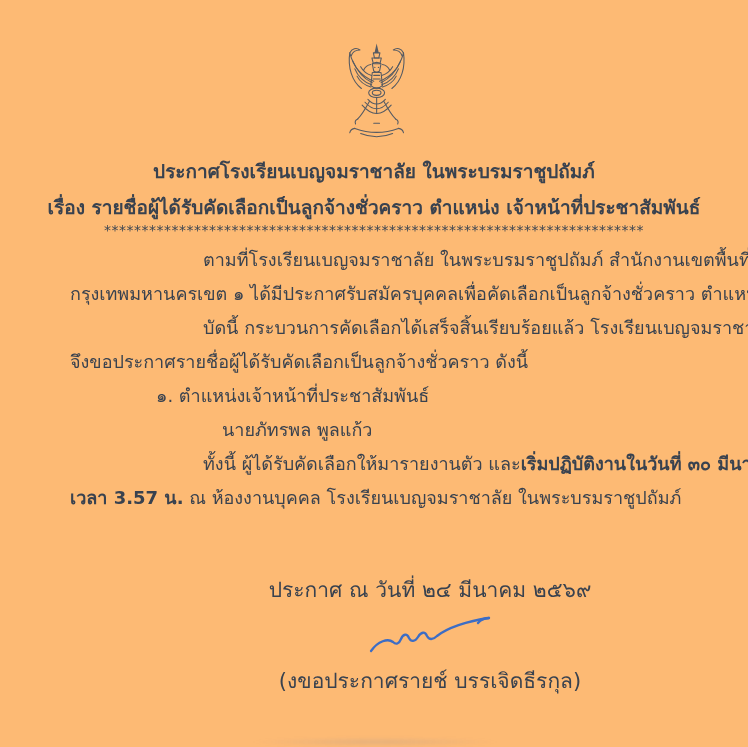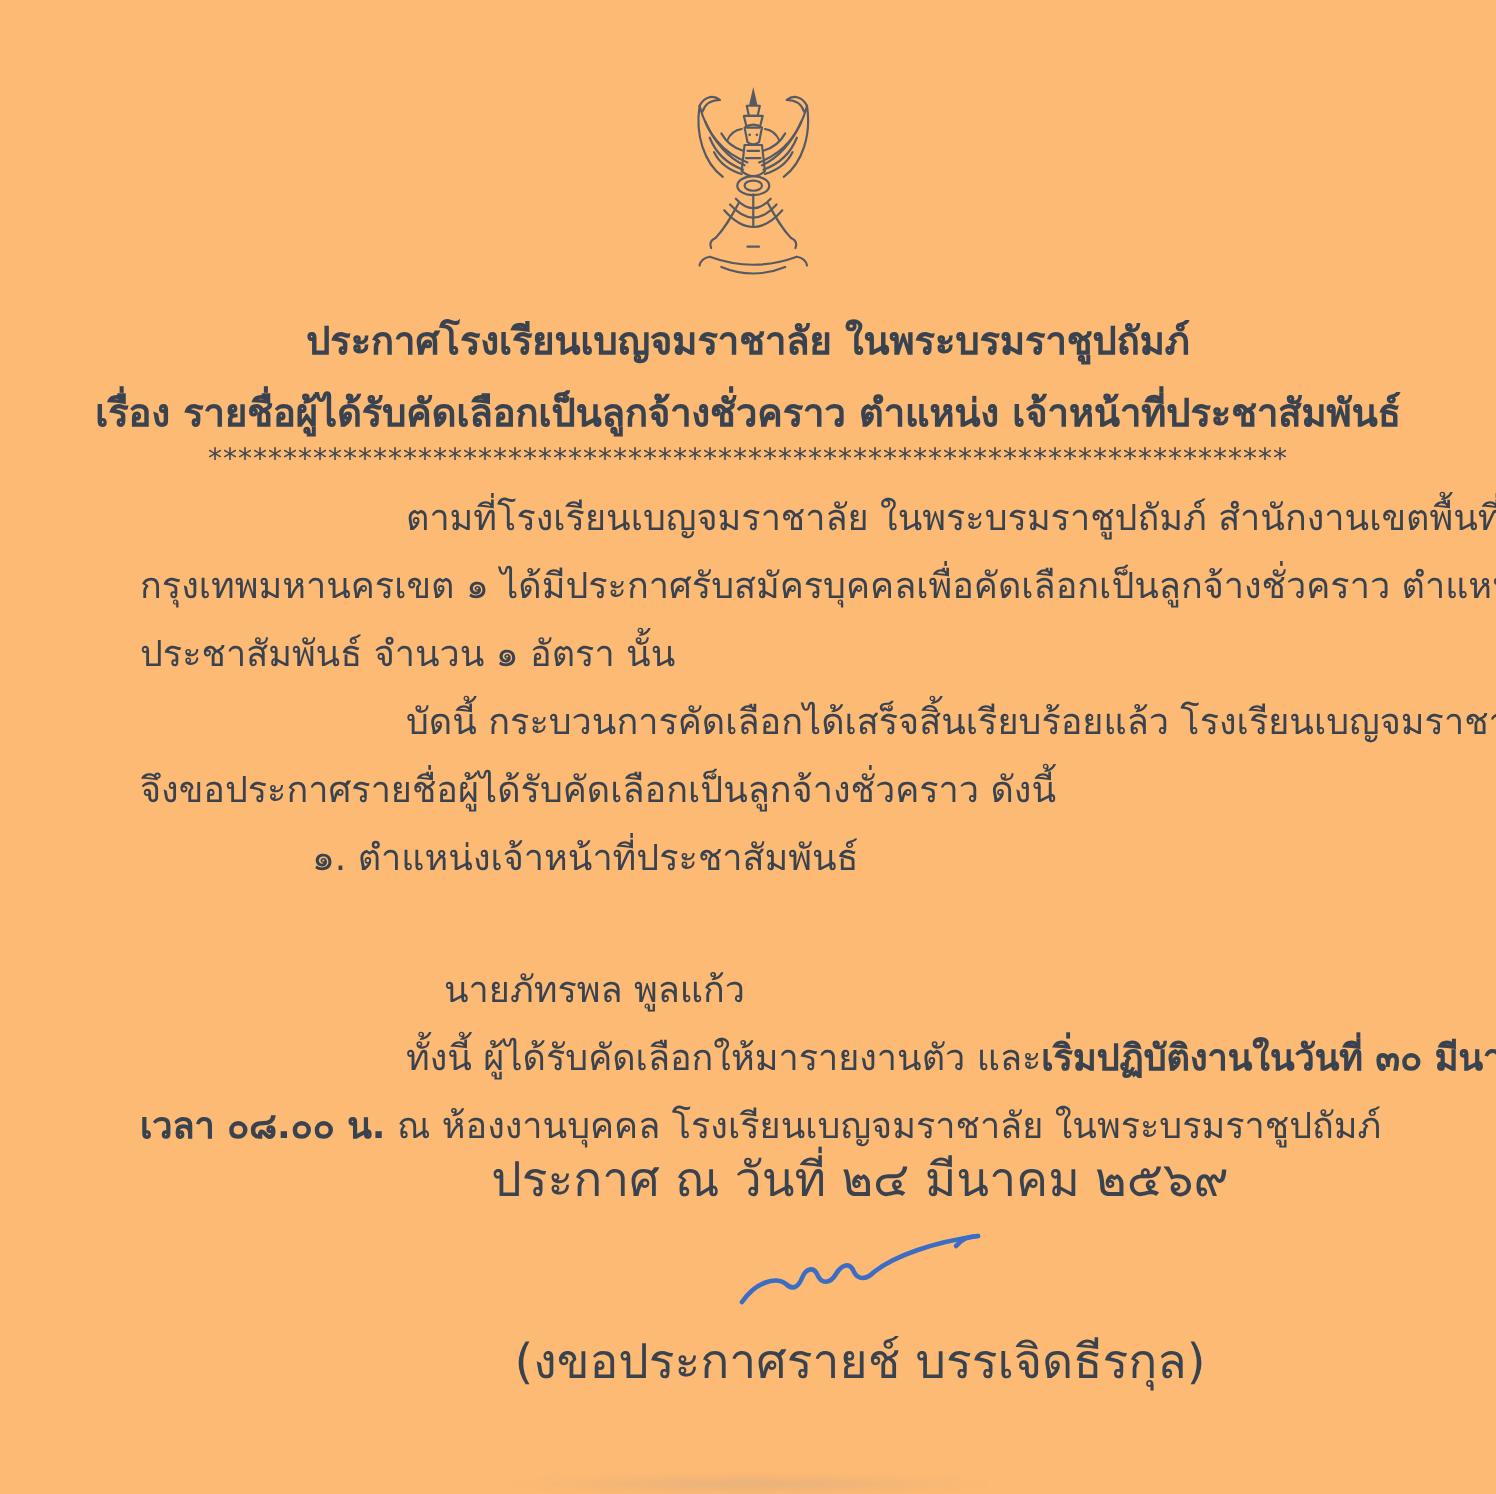--- a/index.html
+++ b/index.html
@@ -44,29 +44,29 @@
     position: absolute;
     top: 243px;
     left: 70px;
     right: 66px;
     font-size: 18px;
     line-height: 34px;
   }
   .line { white-space: nowrap; }
   .line.indent  { padding-left: 133px; }
   .line.hd      { padding-left: 86px; font-weight: normal; }
-  .line.person  { padding-left: 152px; margin-top: 32px; }
+  .line.person  { padding-left: 152px; }
   .bold { font-weight: bold; }
   .closing {
     position: absolute;
     top: 577px;
     left: 190px;
     width: 480px;
     text-align: center;
-    font-size: 24px;
+    font-size: 21px;
   }
   .closing .date { line-height: 26px; }
   .sig-wrap { height: 62px; padding-top: 8px; }
   .closing .signer-name  { line-height: 28px; margin-top: 2px; }
   .closing .signer-title { line-height: 28px; white-space: nowrap; }
   .scan-smudge {
     position: absolute;
     bottom: 0;
     left: 250px;
     width: 250px;
@@ -137,27 +137,26 @@
   <div class="titles">
     <div>ประกาศโรงเรียนเบญจมราชาลัย  ในพระบรมราชูปถัมภ์</div>
     <div>เรื่อง รายชื่อผู้ได้รับคัดเลือกเป็นลูกจ้างชั่วคราว ตำแหน่ง เจ้าหน้าที่ประชาสัมพันธ์</div>
   </div>
 
   <div class="divider">************************************************************************</div>
 
   <div class="body-block">
     <div class="line indent">ตามที่โรงเรียนเบญจมราชาลัย ในพระบรมราชูปถัมภ์ สำนักงานเขตพื้นที่การศึกษามัธยมศึกษา</div>
     <div class="line">กรุงเทพมหานครเขต ๑ ได้มีประกาศรับสมัครบุคคลเพื่อคัดเลือกเป็นลูกจ้างชั่วคราว ตำแหน่ง เจ้าหน้าที่</div>
-    <div class="line">ประชาสัมพันธ์ จำนวน ๑ อัตรา นั้น</div>
     <div class="line indent">บัดนี้ กระบวนการคัดเลือกได้เสร็จสิ้นเรียบร้อยแล้ว โรงเรียนเบญจมราชาลัย ในพระบรมราชูปถัมภ์</div>
     <div class="line">จึงขอประกาศรายชื่อผู้ได้รับคัดเลือกเป็นลูกจ้างชั่วคราว ดังนี้</div>
     <div class="line hd">๑.  ตำแหน่งเจ้าหน้าที่ประชาสัมพันธ์</div>
     <div class="line person">นายภัทรพล พูลแก้ว</div>
     <div class="line indent"><span>ทั้งนี้ ผู้ได้รับคัดเลือกให้มารายงานตัว และ</span><span class="bold">เริ่มปฏิบัติงานในวันที่ ๓๐ มีนาคม ๒๕๖๙</span></div>
-    <div class="line"><span class="bold">เวลา ๐๘.๐๐ น.</span><span> ณ ห้องงานบุคคล โรงเรียนเบญจมราชาลัย ในพระบรมราชูปถัมภ์</span></div>
+    <div class="line"><span class="bold">เวลา 3.57 น.</span><span> ณ ห้องงานบุคคล โรงเรียนเบญจมราชาลัย ในพระบรมราชูปถัมภ์</span></div>
   </div>
 
   <div class="closing">
     <div class="date">ประกาศ ณ วันที่ ๒๔ มีนาคม ๒๕๖๙</div>
     <div class="sig-wrap">
       <svg width="130" height="50" viewBox="0 0 130 50" aria-hidden="true">
         <g stroke="#3c6dc5" fill="none" stroke-width="2.3" stroke-linecap="round" stroke-linejoin="round">
           <path d="M6,40 C13,30 23,27 28,31 C31,34 34,33 36,28 C38,23 42,22 44,27 C46,31 50,31 53,26 C56,21 60,20 62,25 C64,29 68,29 72,25 C82,17 102,10 124,7"></path>
           <path d="M124,7 q-7,0 -11,5"></path>
         </g>

